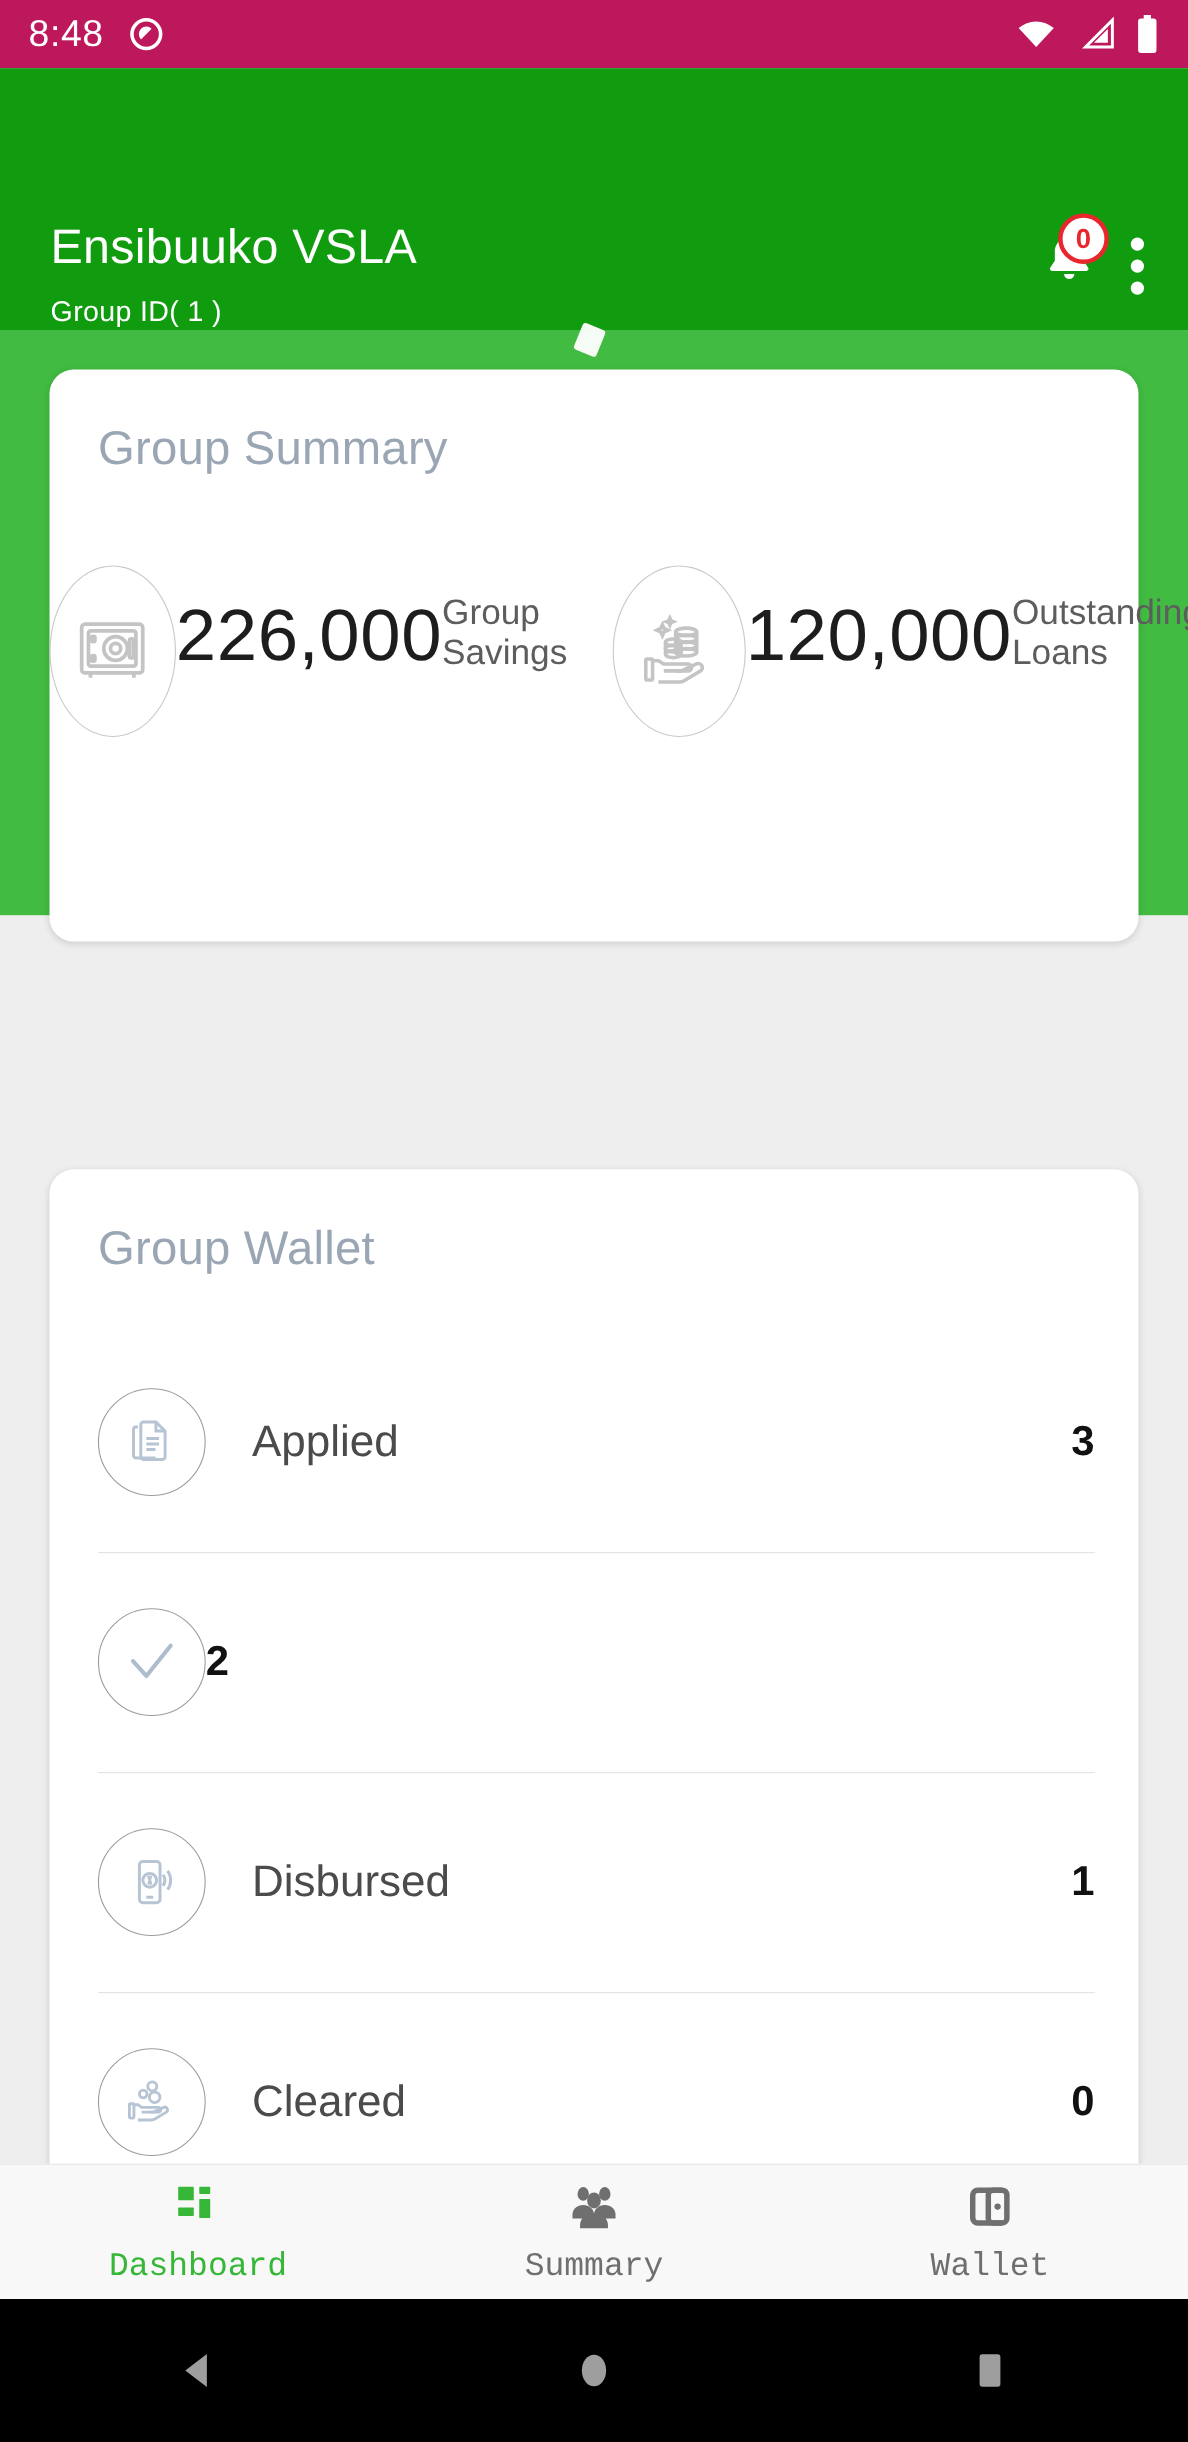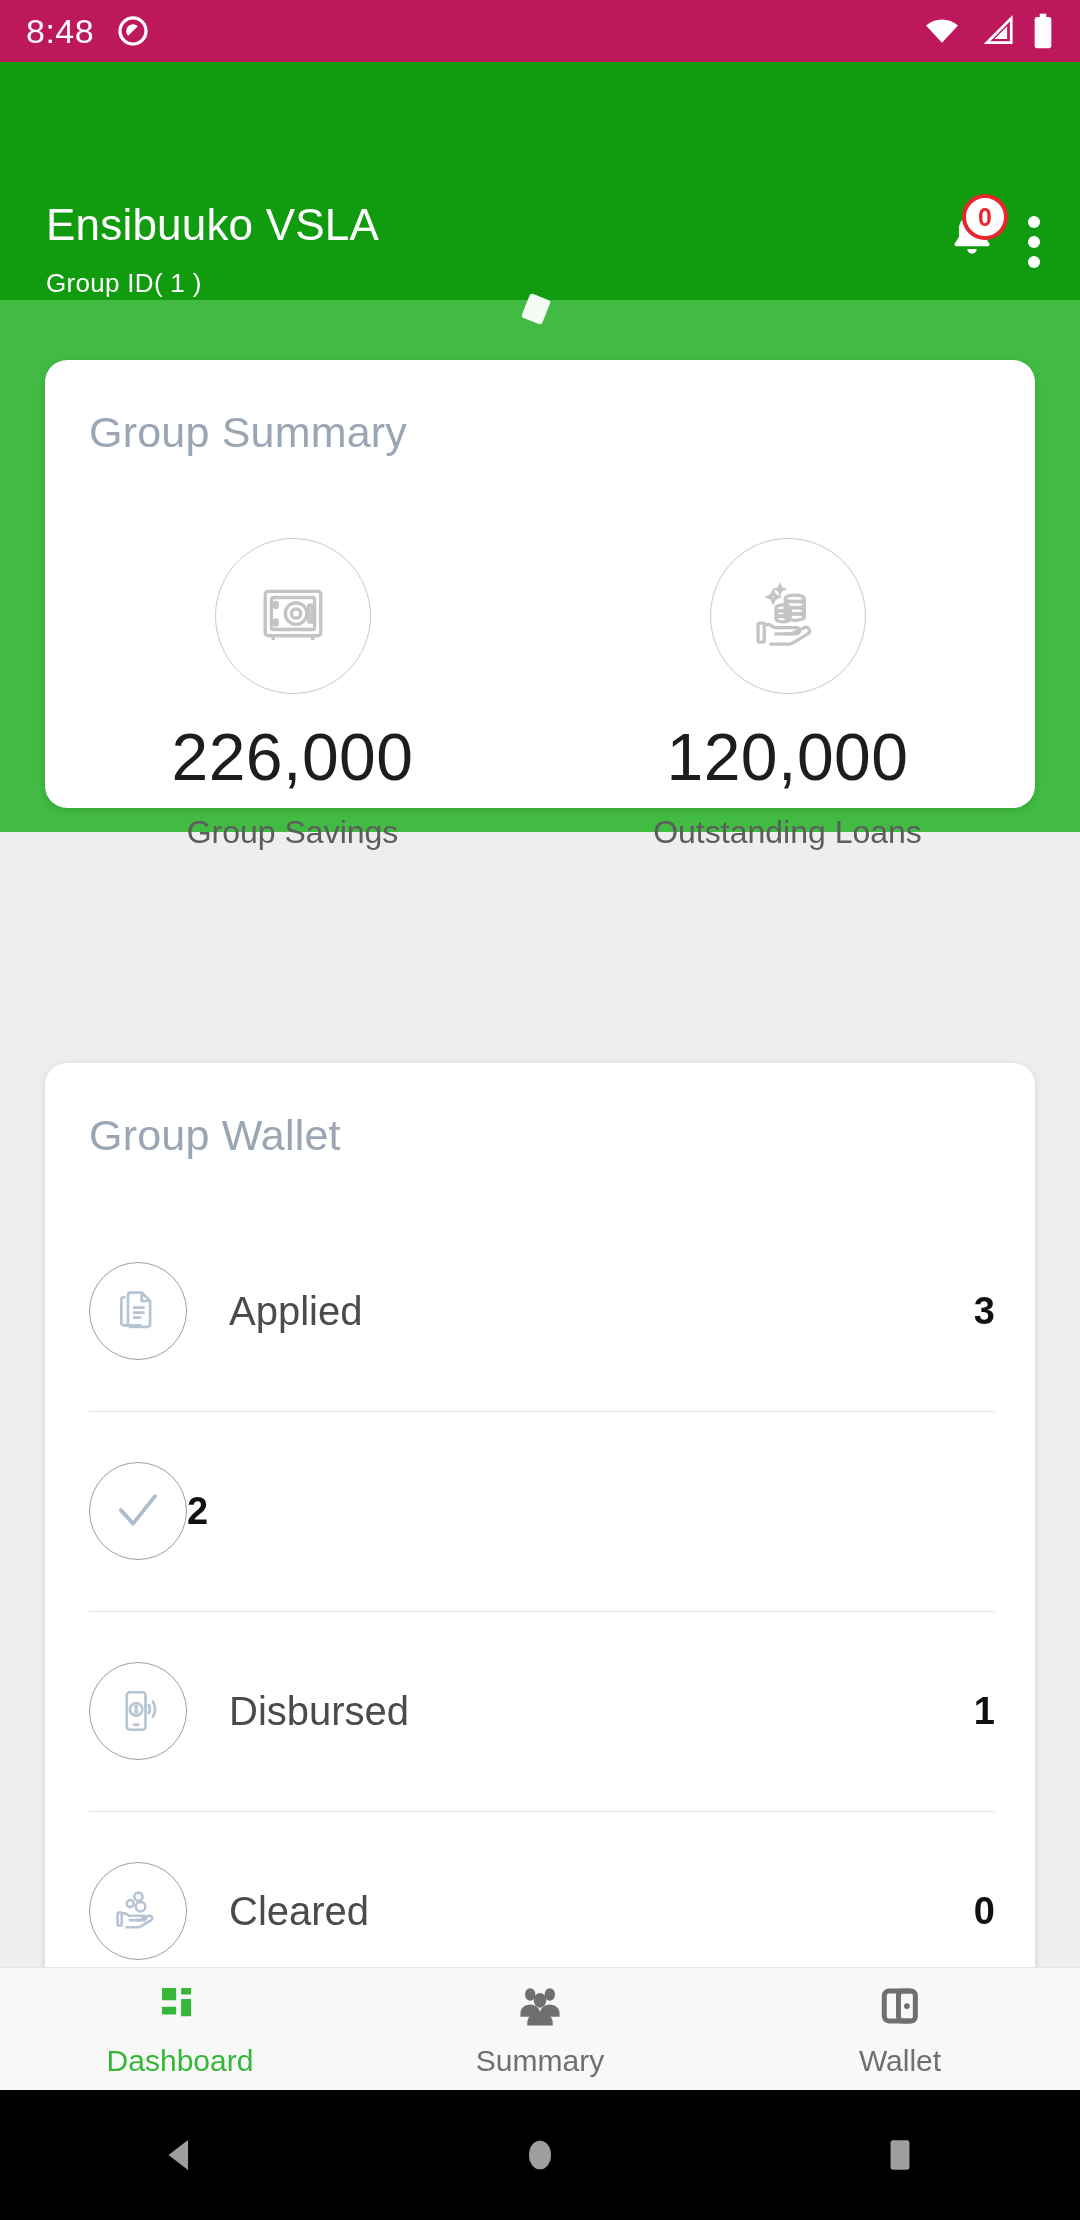--- a/index.html
+++ b/index.html
@@ -64,36 +64,36 @@
   }
 
   
   .content{ position:absolute; top:0; left:0; width:1080px; height:1967px; }
 
   .card{
     position:absolute; left:45px; width:990px;
     background:#ffffff; border-radius:22px;
     box-shadow:0 2px 7px rgba(0,0,0,.13);
   }
-  #summary-card{ top:360px; height:448px; }
+  #summary-card{ top:336px; height:520px; }
   #loans-card{ top:1063px; height:930px; }
 
   .card-title{
     color:#9aa6b4; font-size:43px; font-weight:400;
     letter-spacing:.2px;
   }
   #summary-card .card-title{ position:absolute; left:44px; top:48px; }
   #loans-card .card-title{ position:absolute; left:44px; top:48px; }
 
   
   .stats{
     position:absolute; top:178px; left:0; width:990px;
     display:flex;
   }
-  .stat{ flex:1 1 50%; display:flex; flex-direction:column; align-items:center; }
+  .stat{ flex:1 1 50%; display:flex; flex-direction:row; align-items:flex-start; }
   .stat-circle{
     width:156px; height:156px; border-radius:50%;
     border:1px solid #c9c9c9; background:#fff;
     display:flex; align-items:center; justify-content:center;
   }
   .stat-value{
     margin-top:30px; font-size:66px; color:#1d1d1d; font-weight:400;
     letter-spacing:.5px; line-height:1;
   }
   .stat-label{
@@ -122,21 +122,21 @@
   .row-count{ font-size:38px; color:#111111; font-weight:700; }
 
   
   .bottomnav{
     position:absolute; left:0; bottom:130px; width:1080px; height:123px;
     background:#f8f8f8; border-top:1px solid #e6e6e6;
     display:flex; align-items:center;
   }
   .navitem{
     flex:1 1 33.33%; display:flex; flex-direction:column;
-    align-items:center; justify-content:center; gap:12px;
+    align-items:center; justify-content:center; gap:12px;font-family:Liberation Mono, monospace;
   }
   .navitem .navicon{ height:52px; display:flex; align-items:center; }
   .navlabel{ font-size:30px; color:#6f6f6f; }
   .navitem.active .navlabel{ color:#37b738; }
 
   
   .sysnav{
     position:absolute; left:0; bottom:0; width:1080px; height:130px;
     background:#000000; display:flex; align-items:center;
   }

